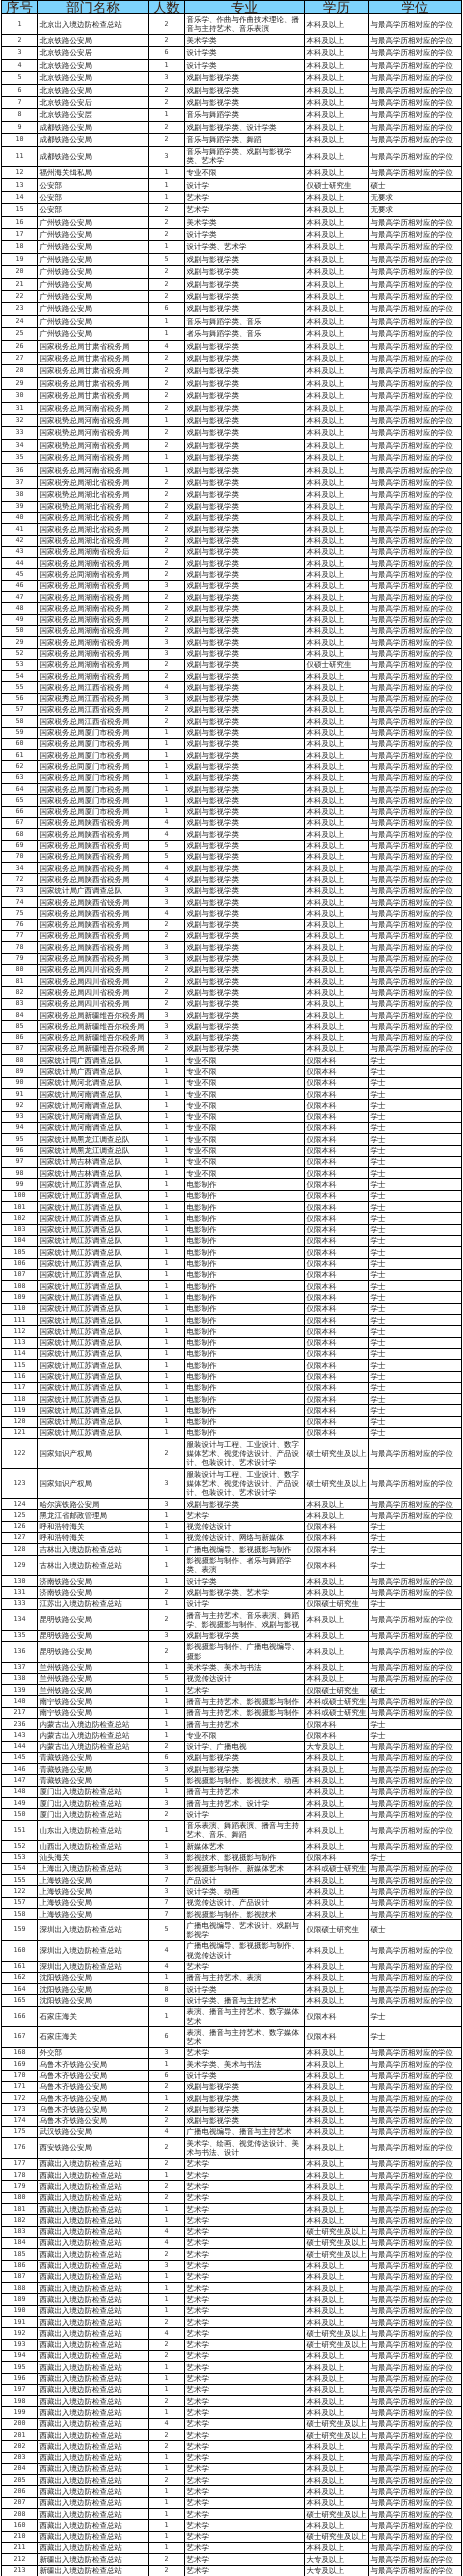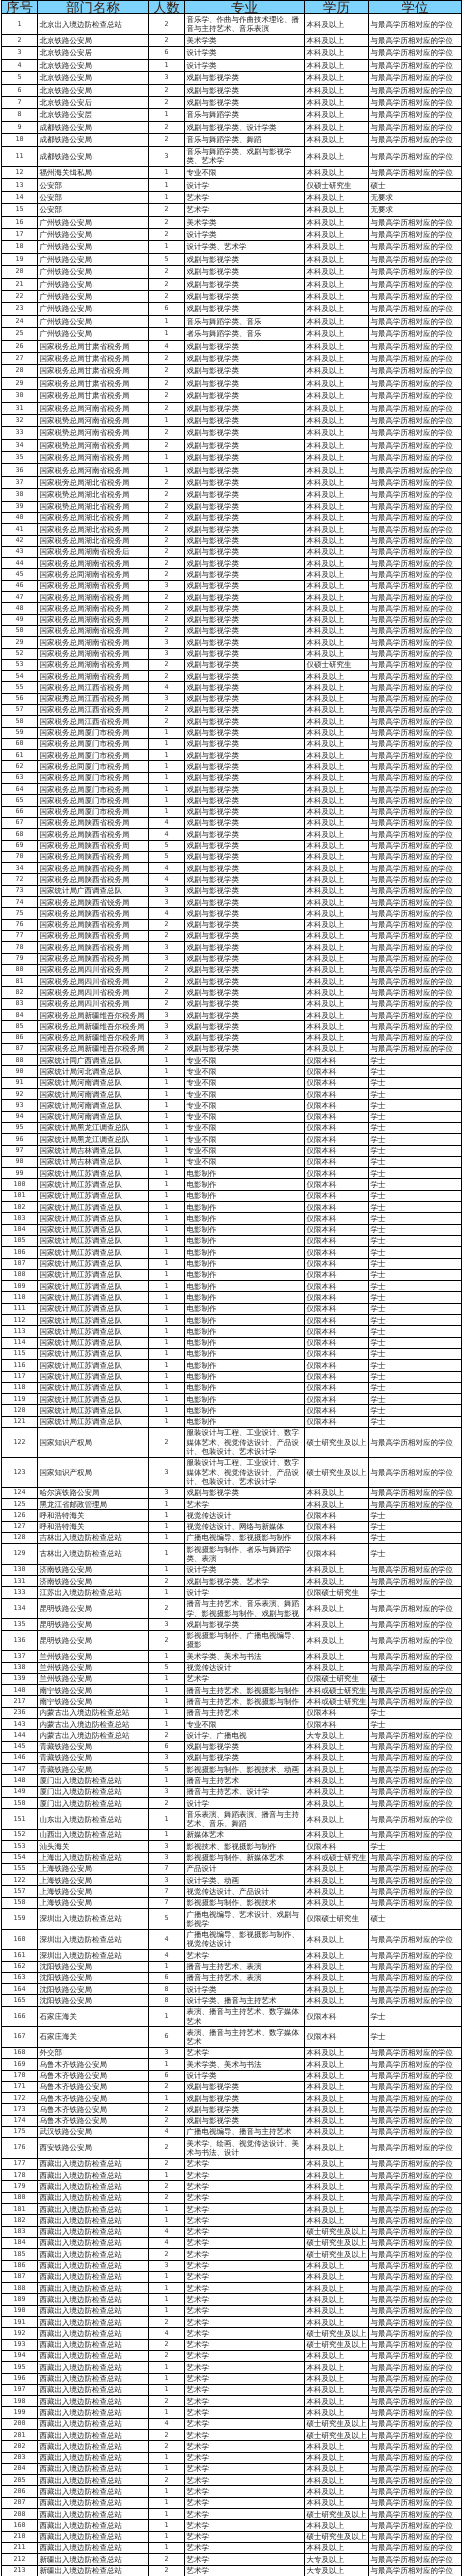--- a/index.html
+++ b/index.html
@@ -746,20 +746,28 @@
         </tr>
         <tr>
           <td class="no">88</td>
           <td class="dept">国家统计同广西调查总队</td>
           <td class="num">1</td>
           <td class="major">专业不限</td>
           <td class="edu">仅限本科</td>
           <td class="deg">学士</td>
         </tr>
         <tr>
+          <td class="no">89</td>
+          <td class="dept">国家统计局广西调查总队</td>
+          <td class="num">1</td>
+          <td class="major">专业不限</td>
+          <td class="edu">仅限本科</td>
+          <td class="deg">学士</td>
+        </tr>
+        <tr>
           <td class="no">90</td>
           <td class="dept">国家统计局河北调查总队</td>
           <td class="num">1</td>
           <td class="major">专业不限</td>
           <td class="edu">仅限本科</td>
           <td class="deg">学士</td>
         </tr>
         <tr>
           <td class="no">91</td>
           <td class="dept">国家统计局河南调查总队</td>
@@ -1317,28 +1325,20 @@
           <td class="dept">深圳出入境边防检查总站</td>
           <td class="num">4</td>
           <td class="major">艺术学</td>
           <td class="edu">本科及以上</td>
           <td class="deg">与最高学历相对应的学位</td>
         </tr>
         <tr>
           <td class="no">162</td>
           <td class="dept">沈阳铁路公安局</td>
           <td class="num">1</td>
-          <td class="major">播音与主持艺术、表演</td>
-          <td class="edu">本科及以上</td>
-          <td class="deg">与最高学历相对应的学位</td>
-        </tr>
-        <tr>
-          <td class="no">163</td>
-          <td class="dept">沈阳铁路公安局</td>
-          <td class="num">6</td>
           <td class="major">播音与主持艺术、表演</td>
           <td class="edu">本科及以上</td>
           <td class="deg">与最高学历相对应的学位</td>
         </tr>
         <tr>
           <td class="no">164</td>
           <td class="dept">沈阳铁路公安局</td>
           <td class="num">8</td>
           <td class="major">设计学类</td>
           <td class="edu">本科及以上</td>

